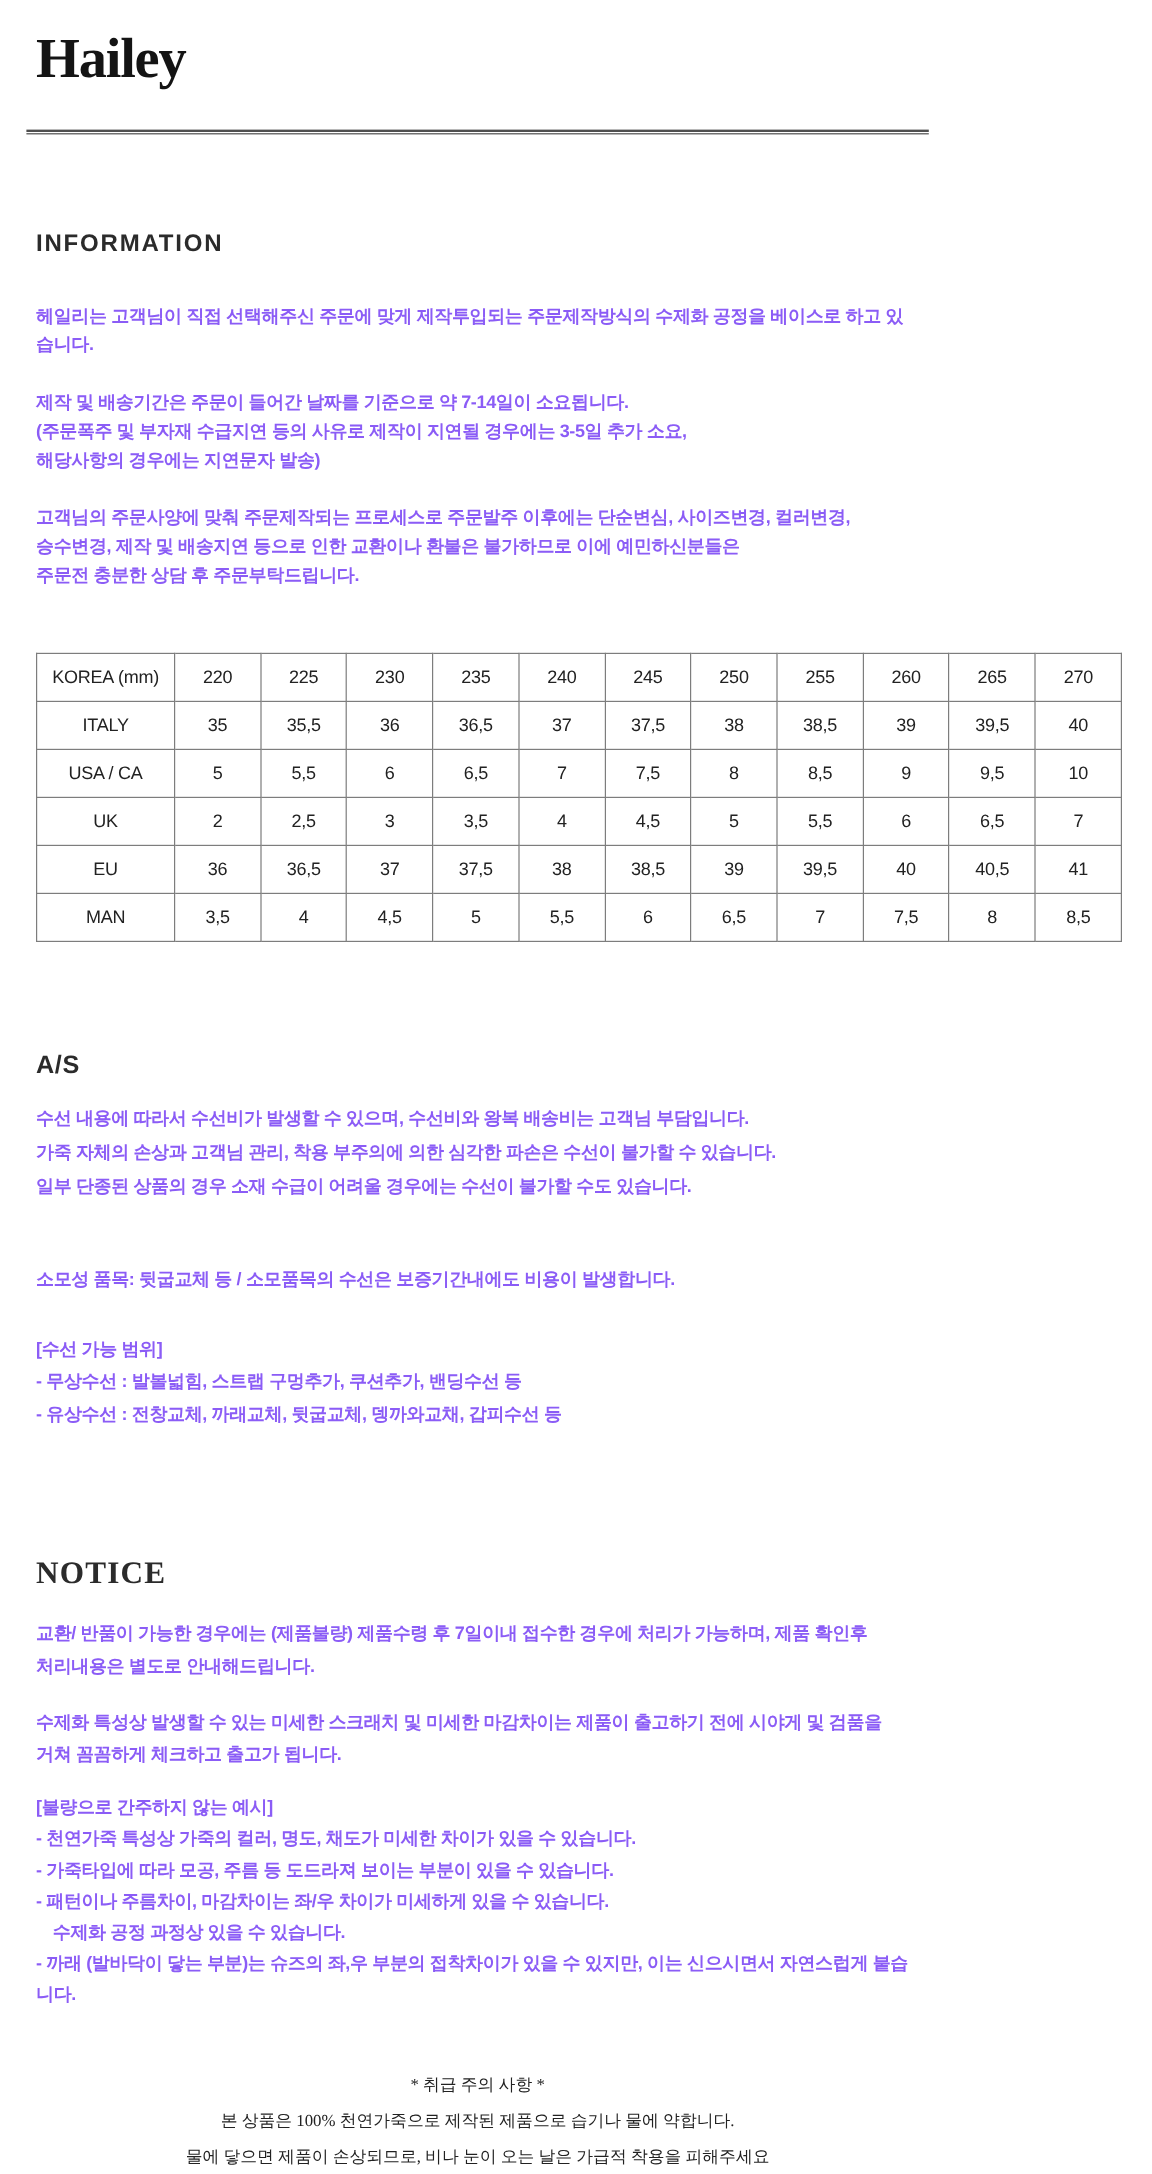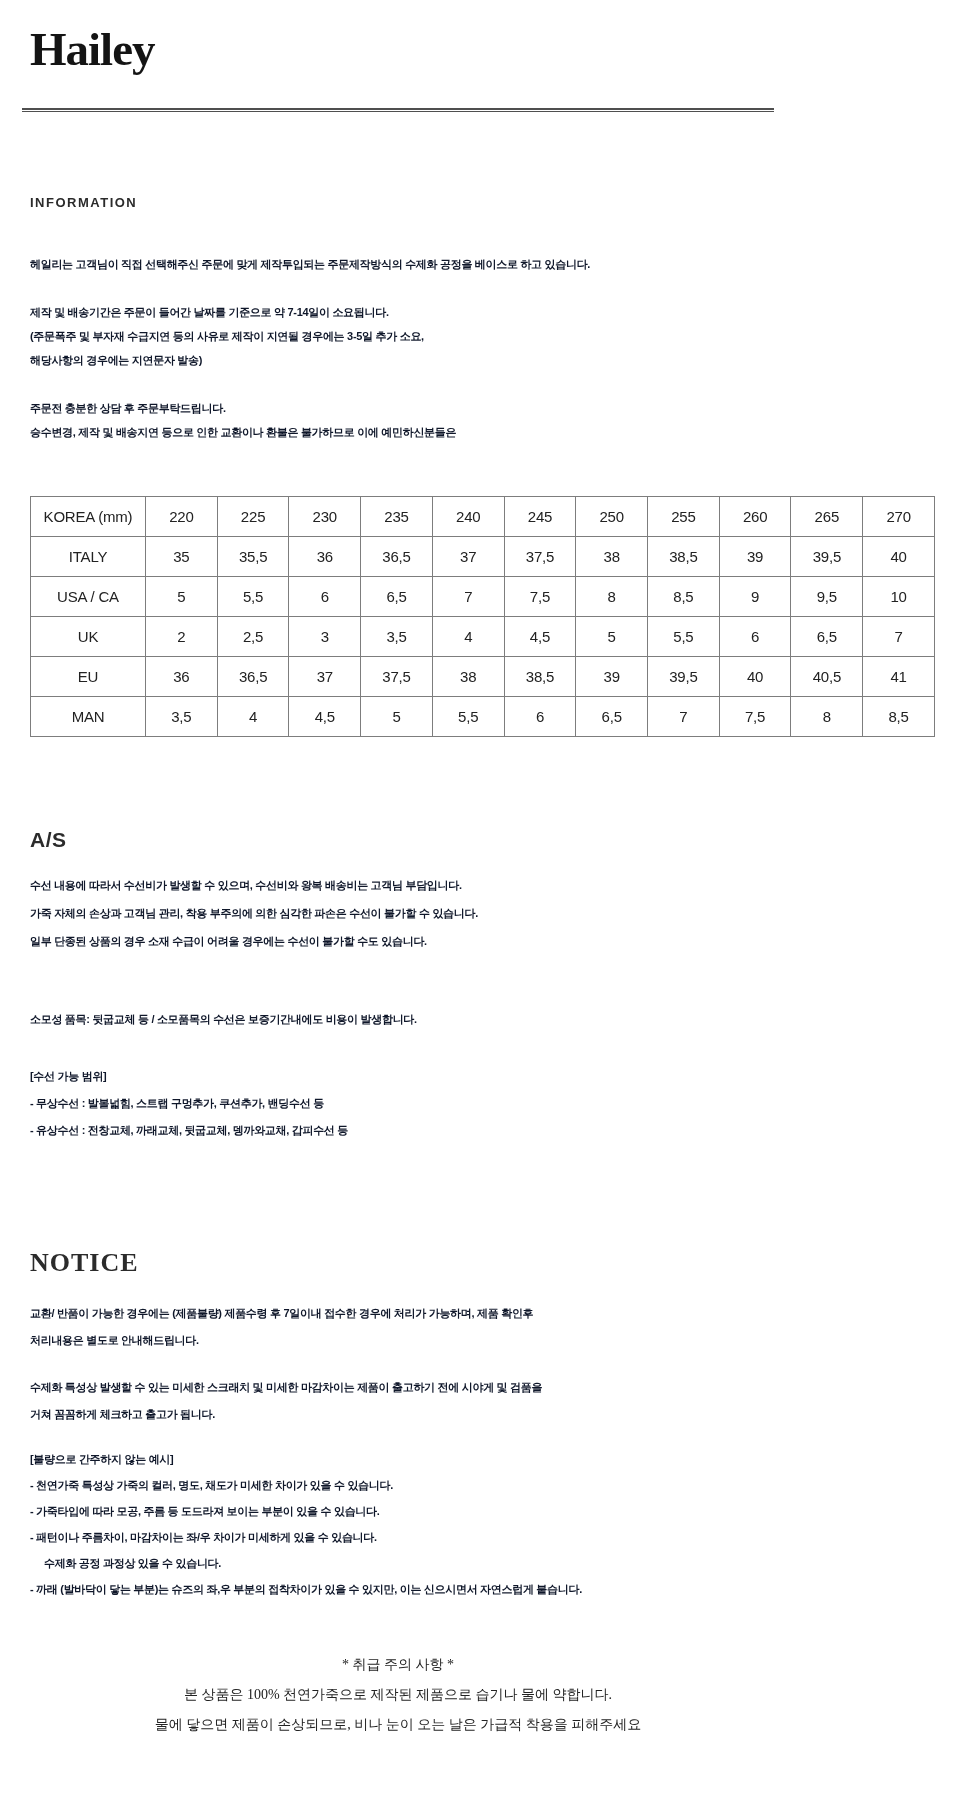--- a/index.html
+++ b/index.html
@@ -28,38 +28,38 @@
     margin-left: -8px;
     margin-right: -8px;
     height: 4px;
     border-top: 2px solid #4f4f4f;
     border-bottom: 1px solid #4f4f4f;
   }
 
   
   .sec-title {
     margin: 0;
-    font-size: 13px;
+    font-size: 20px;
     font-weight: 600;
     letter-spacing: 1.5px;
     color: #2b2b2b;
     line-height: 22px;
   }
   #info-title   { margin-top: 80px; }
   #as-title     { margin-top: 92px; font-size: 21px; letter-spacing: 0.5px; }
   #notice-title { margin-top: 108px; font-size: 26px; letter-spacing: 1px; font-family: Liberation Serif, serif; }
 
   
   .para {
     margin: 0;
-    font-size: 11px;
+    font-size: 15px;
     font-weight: 700;
     line-height: 24px;
     letter-spacing: -0.3px;
-    color: #0f172a;
+    color: #8b5cf6;
   }
   .para .line { display: block; }
   .line.cont { padding-left: 14px; }
 
   #info-p1 { margin-top: 38px; }
   #info-p2 { margin-top: 24px; }
   #info-p3 { margin-top: 24px; }
 
   #as-p1 { margin-top: 20px; line-height: 28px; }
   #as-p2 { margin-top: 50px; line-height: 28px; }
@@ -116,22 +116,23 @@
 
     <p class="para" id="info-p1">
       <span class="line">헤일리는 고객님이 직접 선택해주신 주문에 맞게 제작투입되는 주문제작방식의 수제화 공정을 베이스로 하고 있습니다.</span>
     </p>
     <p class="para" id="info-p2">
       <span class="line">제작 및 배송기간은 주문이 들어간 날짜를 기준으로 약 7-14일이 소요됩니다.</span>
       <span class="line">(주문폭주 및 부자재 수급지연 등의 사유로 제작이 지연될 경우에는 3-5일 추가 소요,</span>
       <span class="line">해당사항의 경우에는 지연문자 발송)</span>
     </p>
     <p class="para" id="info-p3">
+      <span class="line">고객님의 주문사양에 맞춰 주문제작되는 프로세스로 주문발주 이후에는 단순변심, 사이즈변경, 컬러변경,</span>
+      <span class="line">승수변경, 제작 및 배송지연 등으로 인한 교환이나 환불은 불가하므로 이에 예민하신분들은</span>
       <span class="line">주문전 충분한 상담 후 주문부탁드립니다.</span>
-      <span class="line">승수변경, 제작 및 배송지연 등으로 인한 교환이나 환불은 불가하므로 이에 예민하신분들은</span>
     </p>
 
     <table class="size-table">
       <tbody>
           <tr>
             <td class="row-label">KOREA (mm)</td>
             <td>220</td>
             <td>225</td>
             <td>230</td>
             <td>235</td>

